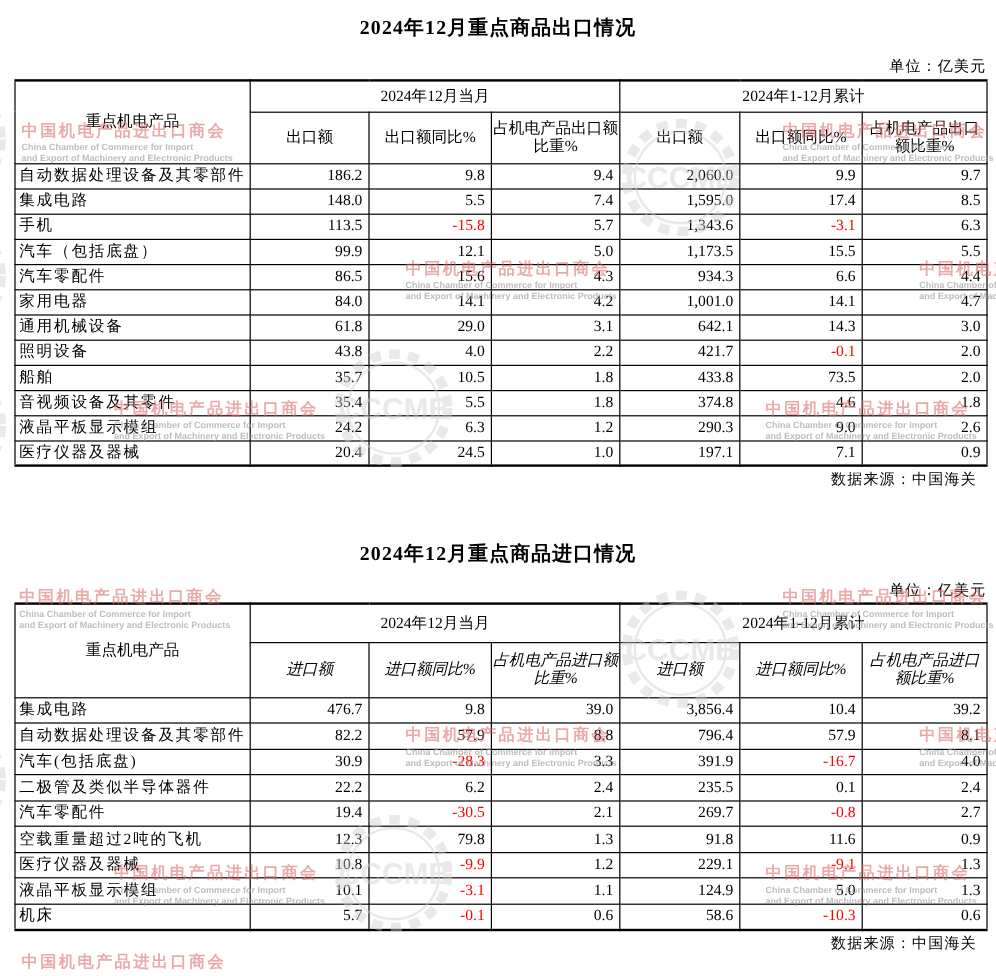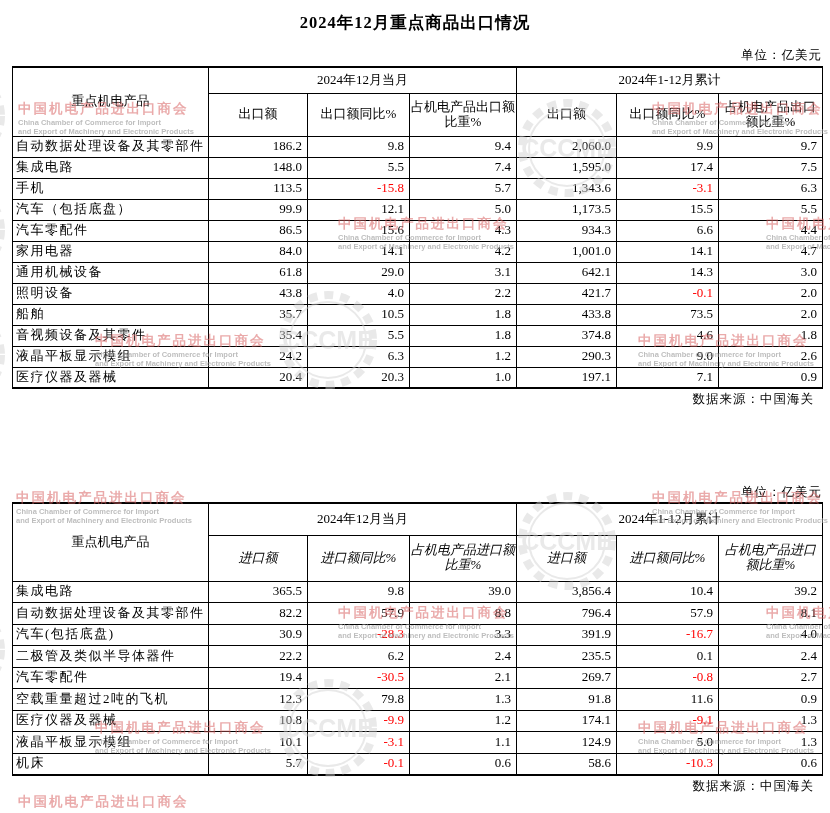--- a/index.html
+++ b/index.html
@@ -209,21 +209,21 @@
           <td class="num">9.9</td>
           <td class="num">9.7</td>
         </tr>
         <tr>
           <td class="name">集成电路</td>
           <td class="num">148.0</td>
           <td class="num">5.5</td>
           <td class="num">7.4</td>
           <td class="num">1,595.0</td>
           <td class="num">17.4</td>
-          <td class="num">7.5</td>
+          <td class="num">8.5</td>
         </tr>
         <tr>
           <td class="name">手机</td>
           <td class="num">113.5</td>
           <td class="num neg">-15.8</td>
           <td class="num">5.7</td>
           <td class="num">1,343.6</td>
           <td class="num neg">-3.1</td>
           <td class="num">6.3</td>
         </tr>
@@ -295,31 +295,32 @@
           <td class="num">24.2</td>
           <td class="num">6.3</td>
           <td class="num">1.2</td>
           <td class="num">290.3</td>
           <td class="num">9.0</td>
           <td class="num">2.6</td>
         </tr>
         <tr>
           <td class="name">医疗仪器及器械</td>
           <td class="num">20.4</td>
-          <td class="num">20.3</td>
+          <td class="num">24.5</td>
           <td class="num">1.0</td>
           <td class="num">197.1</td>
           <td class="num">7.1</td>
           <td class="num">0.9</td>
         </tr>
       </tbody>
   </table>
 
   <div class="source-label" style="top:391px">数据来源：中国海关</div>
 
+  <h1 class="report-title" style="top:451px">2024年12月重点商品进口情况</h1>
   <div class="unit-label" style="top:484px">单位：亿美元</div>
 
   <table class="data-table t2" style="top:502px">
     <colgroup>
       <col style="width:196px">
         <col style="width:99px">
         <col style="width:102px">
         <col style="width:107px">
       <col style="width:100px">
         <col style="width:102px">
@@ -336,21 +337,21 @@
         <th>进口额同比%</th>
         <th>占机电产品进口额比重%</th>
         <th>进口额</th>
         <th>进口额同比%</th>
         <th>占机电产品进口额比重%</th>
       </tr>
     </thead>
     <tbody>
         <tr>
           <td class="name">集成电路</td>
-          <td class="num">365.5</td>
+          <td class="num">476.7</td>
           <td class="num">9.8</td>
           <td class="num">39.0</td>
           <td class="num">3,856.4</td>
           <td class="num">10.4</td>
           <td class="num">39.2</td>
         </tr>
         <tr>
           <td class="name">自动数据处理设备及其零部件</td>
           <td class="num">82.2</td>
           <td class="num">57.9</td>
@@ -393,21 +394,21 @@
           <td class="num">1.3</td>
           <td class="num">91.8</td>
           <td class="num">11.6</td>
           <td class="num">0.9</td>
         </tr>
         <tr>
           <td class="name">医疗仪器及器械</td>
           <td class="num">10.8</td>
           <td class="num neg">-9.9</td>
           <td class="num">1.2</td>
-          <td class="num">174.1</td>
+          <td class="num">229.1</td>
           <td class="num neg">-9.1</td>
           <td class="num">1.3</td>
         </tr>
         <tr>
           <td class="name">液晶平板显示模组</td>
           <td class="num">10.1</td>
           <td class="num neg">-3.1</td>
           <td class="num">1.1</td>
           <td class="num">124.9</td>
           <td class="num">5.0</td>

